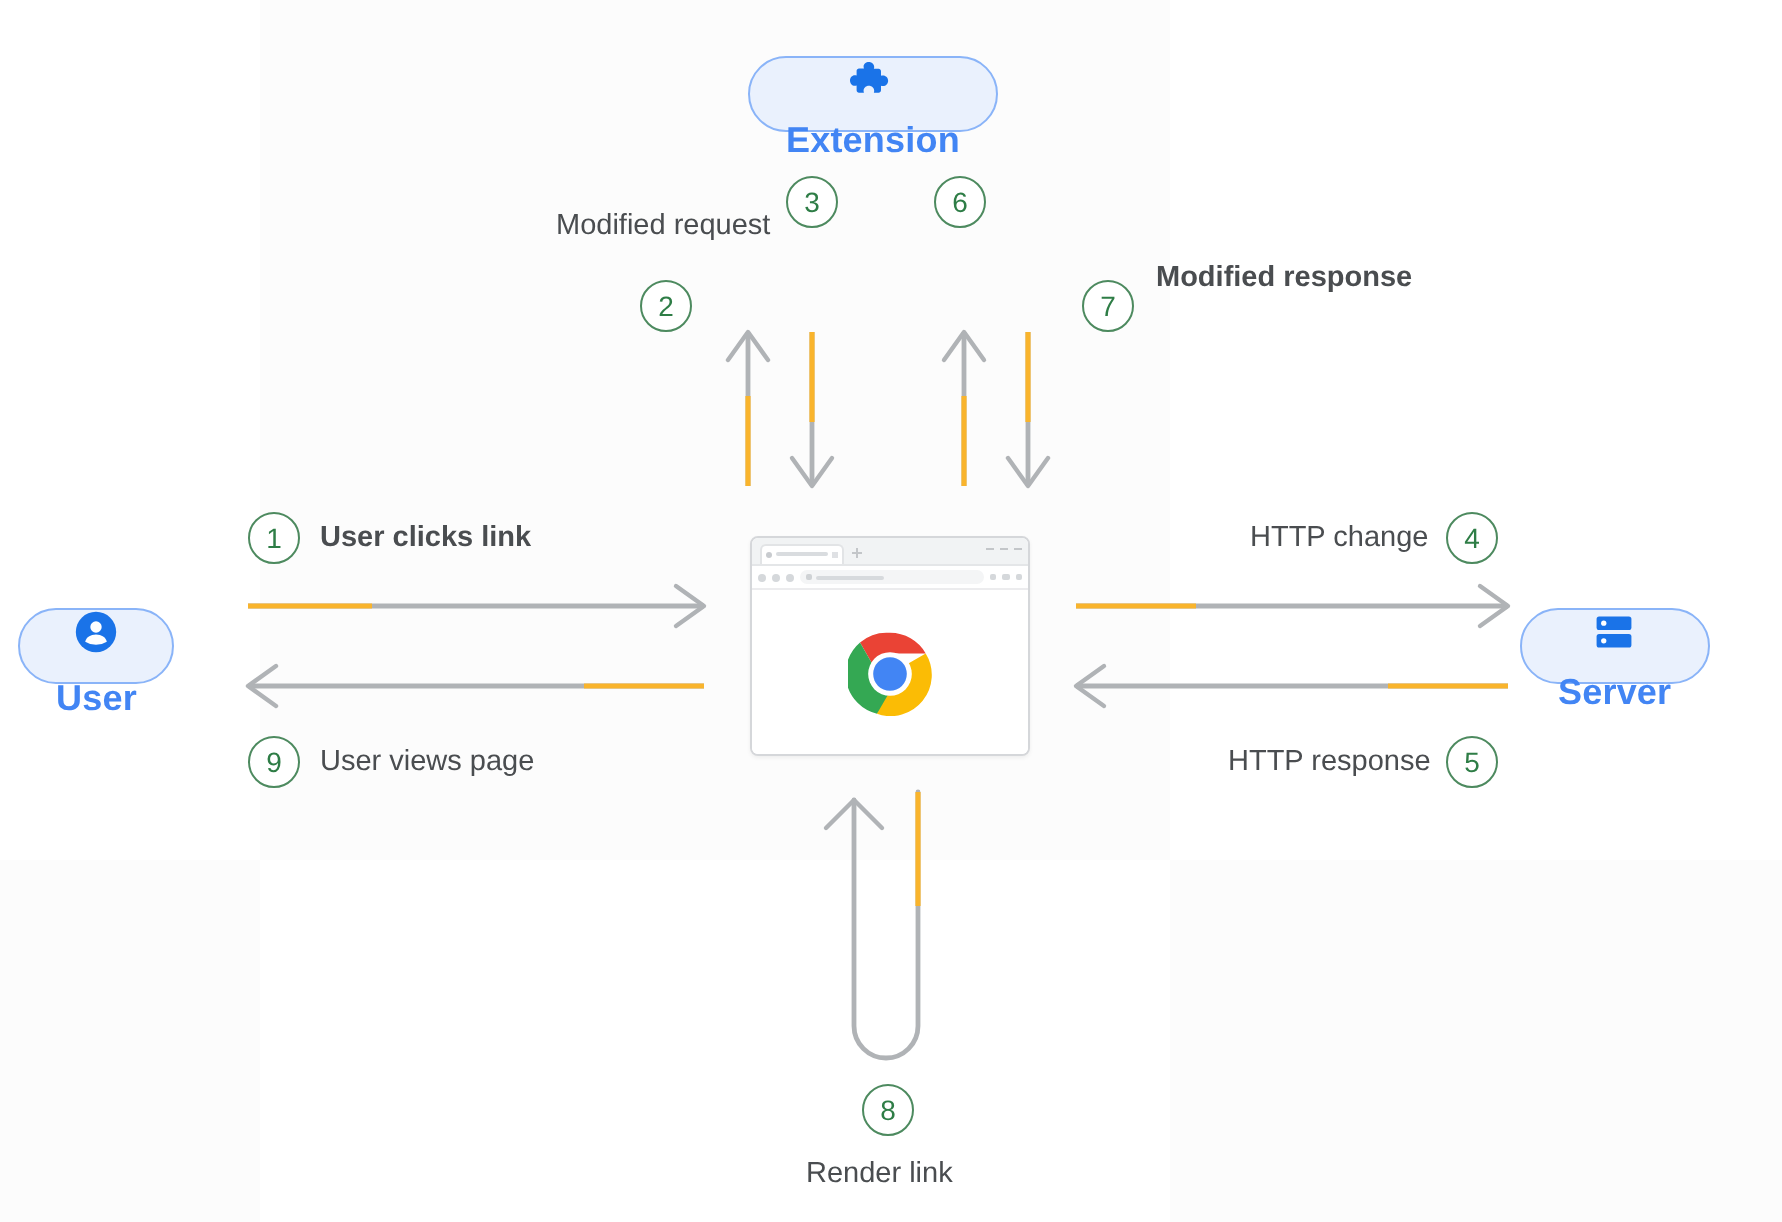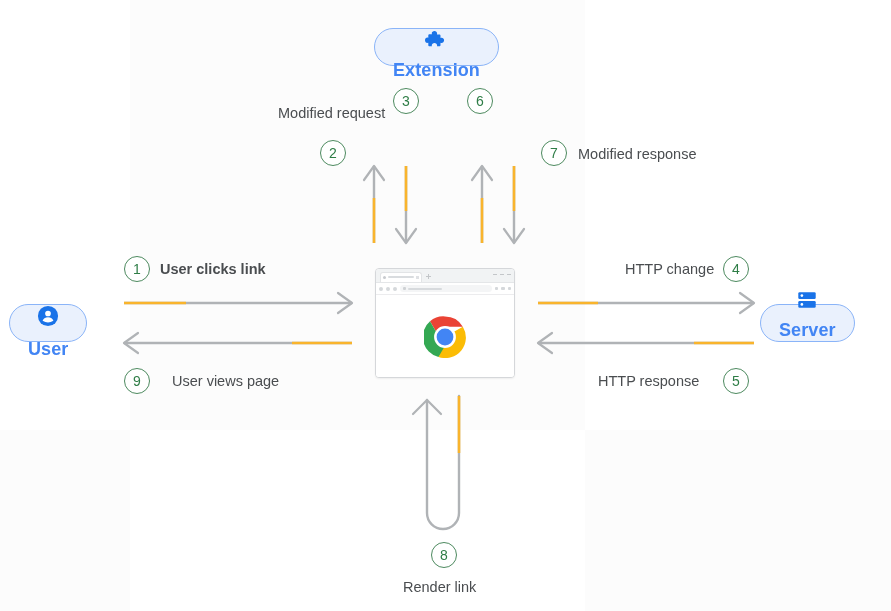--- a/index.html
+++ b/index.html
@@ -32,21 +32,21 @@
     color:#4285f4;
     font-size:18px;
     font-weight:700;
     letter-spacing:.1px;
     white-space:nowrap;
   }
   .pill .picon{width:22px;height:22px;display:block;flex:none;}
 
   #pill-extension{left:374px;top:28px;}
   #pill-user{left:9px;top:304px;gap:12px;}
-  #pill-server{left:760px;top:304px;justify-content:flex-end;}
+  #pill-server{left:760px;top:304px;}
 
   
   #browser{
     position:absolute;left:375px;top:268px;width:140px;height:110px;
     background:#ffffff;
     border:1px solid #d5d7da;
     border-radius:4px;
     box-sizing:border-box;
     overflow:hidden;
     box-shadow:0 1px 2px rgba(0,0,0,.06);
@@ -224,27 +224,27 @@
   <div class="lbl" style="left:160px;top:261px;font-weight:bold;">User clicks link</div>
 
   <div class="step" style="left:320px;top:140px;">2</div>
 
   <div class="lbl" style="left:278px;top:93px;margin-top:12px;">Modified request</div>
   <div class="step" style="left:393px;top:88px;">3</div>
 
   <div class="lbl" style="left:625px;top:261px;">HTTP change</div>
   <div class="step" style="left:723px;top:256px;">4</div>
 
-  <div class="lbl" style="left:598px;top:373px;text-align:center;">HTTP response</div>
+  <div class="lbl" style="left:614px;top:373px;text-align:center;">HTTP response</div>
   <div class="step" style="left:723px;top:368px;">5</div>
 
   <div class="step" style="left:467px;top:88px;">6</div>
 
   <div class="step" style="left:541px;top:140px;">7</div>
-  <div class="lbl" style="left:578px;top:146px;">Modified response</div>
+  <div class="lbl" style="left:578px;top:131px;font-weight:bold;">Modified response</div>
 
   <div class="step" style="left:431px;top:542px;">8</div>
   <div class="lbl" style="left:403px;top:579px;">Render link</div>
 
   <div class="step" style="left:124px;top:368px;">9</div>
-  <div class="lbl" style="left:172px;top:373px;">User views page</div>
+  <div class="lbl" style="left:160px;top:373px;">User views page</div>
 
 </div>
 
 </body></html>

